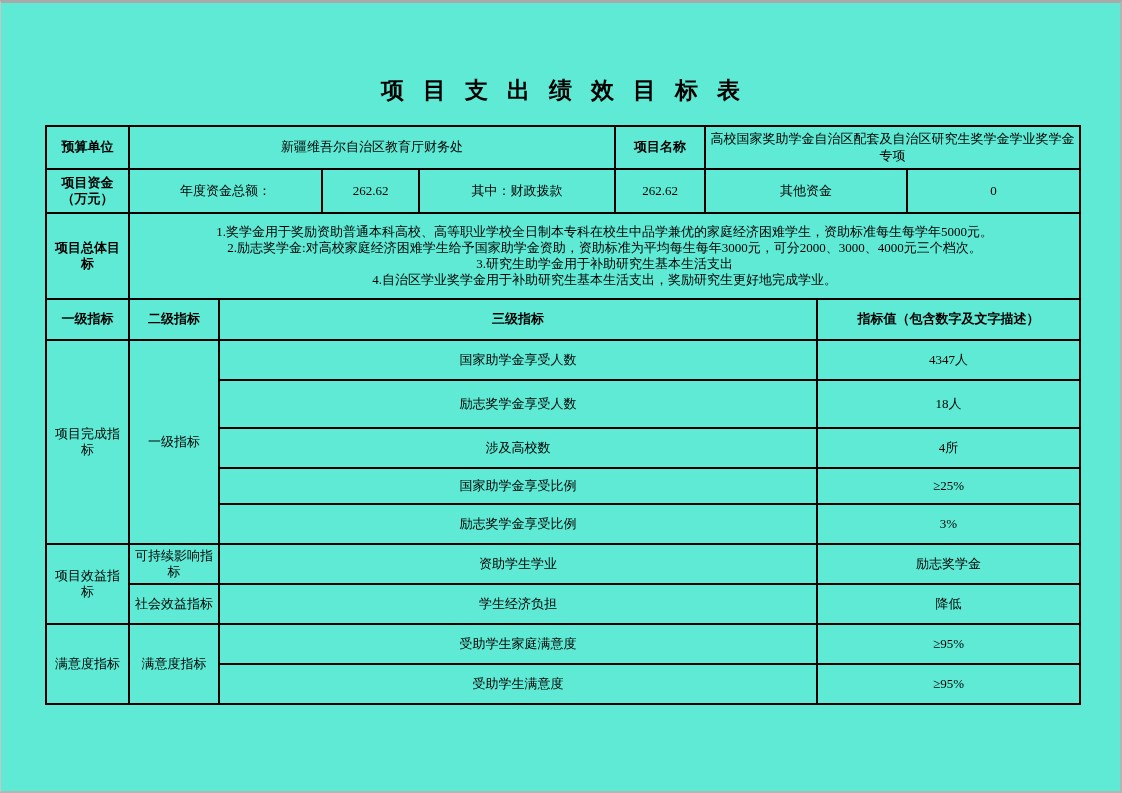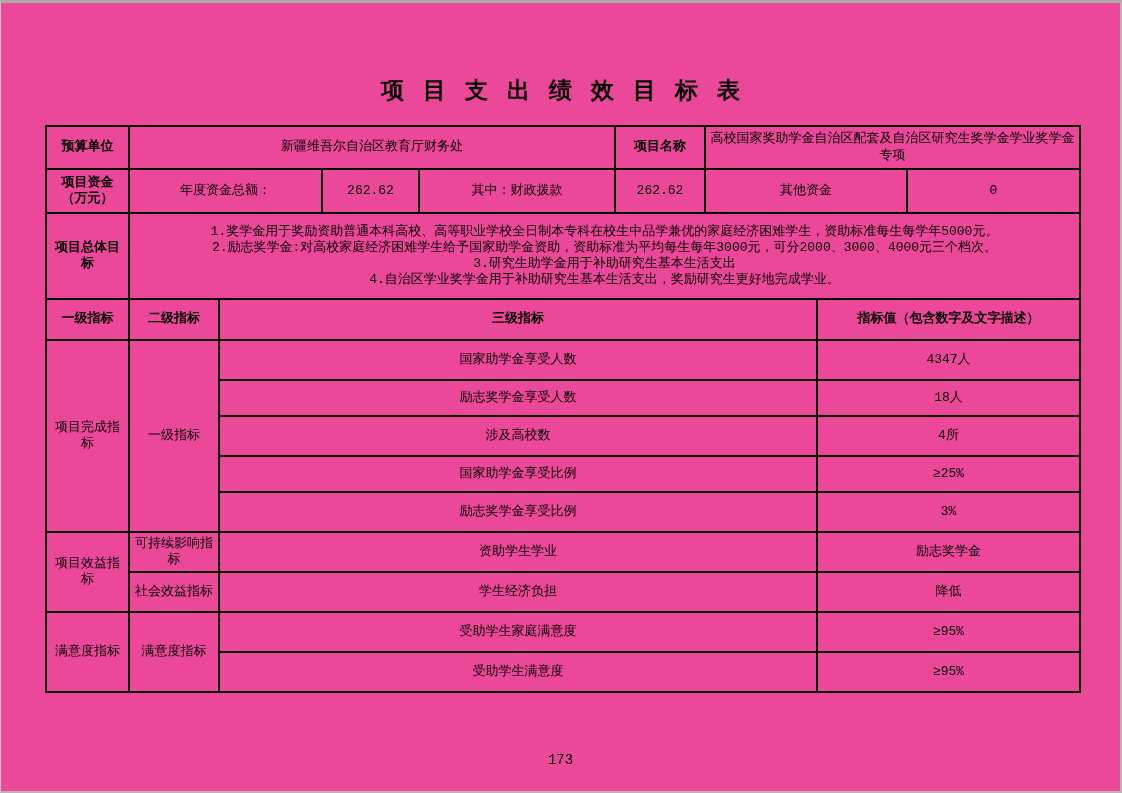--- a/index.html
+++ b/index.html
@@ -1,25 +1,25 @@
 <!DOCTYPE html>
 <html><head>
 <meta charset="utf-8">
 <style>
   html,body{margin:0;padding:0;background:#e9e9e9;}
   .page{
     position:relative;
     width:1122px;height:793px;
-    background:#ec4899;
+    background:#5eead4;
     box-sizing:border-box;
     border-top:3px solid #a9a9a9;
     border-left:1px solid #c6c6c6;
     border-right:2px solid #b5b5b5;
     border-bottom:2px solid #b5b5b5;
-    font-family:Liberation Mono, monospace;
+    font-family:Liberation Serif, serif;
     color:#000;
     overflow:hidden;
   }
   .doc-title{
     position:absolute;top:72px;left:0;width:100%;
     text-align:center;
     font-size:23px;font-weight:bold;
     letter-spacing:19px;text-indent:19px;
     white-space:nowrap;
   }
@@ -105,21 +105,21 @@
       <td colspan="5" class="bold">三级指标</td>
       <td colspan="2" class="bold">指标值（包含数字及文字描述）</td>
     </tr>
 
     <tr style="height:40px">
       <td rowspan="5">项目完成指标</td>
       <td rowspan="5">一级指标</td>
       <td colspan="5" class="left">国家助学金享受人数</td>
       <td colspan="2">4347人</td>
     </tr>
-    <tr style="height:36px">
+    <tr style="height:48px">
       <td colspan="5" class="left">励志奖学金享受人数</td>
       <td colspan="2">18人</td>
     </tr>
     <tr style="height:40px">
       <td colspan="5" class="left">涉及高校数</td>
       <td colspan="2">4所</td>
     </tr>
     <tr style="height:36px">
       <td colspan="5" class="left">国家助学金享受比例</td>
       <td colspan="2">≥25%</td>
@@ -147,15 +147,14 @@
       <td colspan="5" class="left">受助学生家庭满意度</td>
       <td colspan="2">≥95%</td>
     </tr>
     <tr style="height:40px">
       <td colspan="5" class="left">受助学生满意度</td>
       <td colspan="2">≥95%</td>
     </tr>
   </tbody>
     </table>
 
-  <div class="pageno">173</div>
 
 </div>
 
 </body></html>

